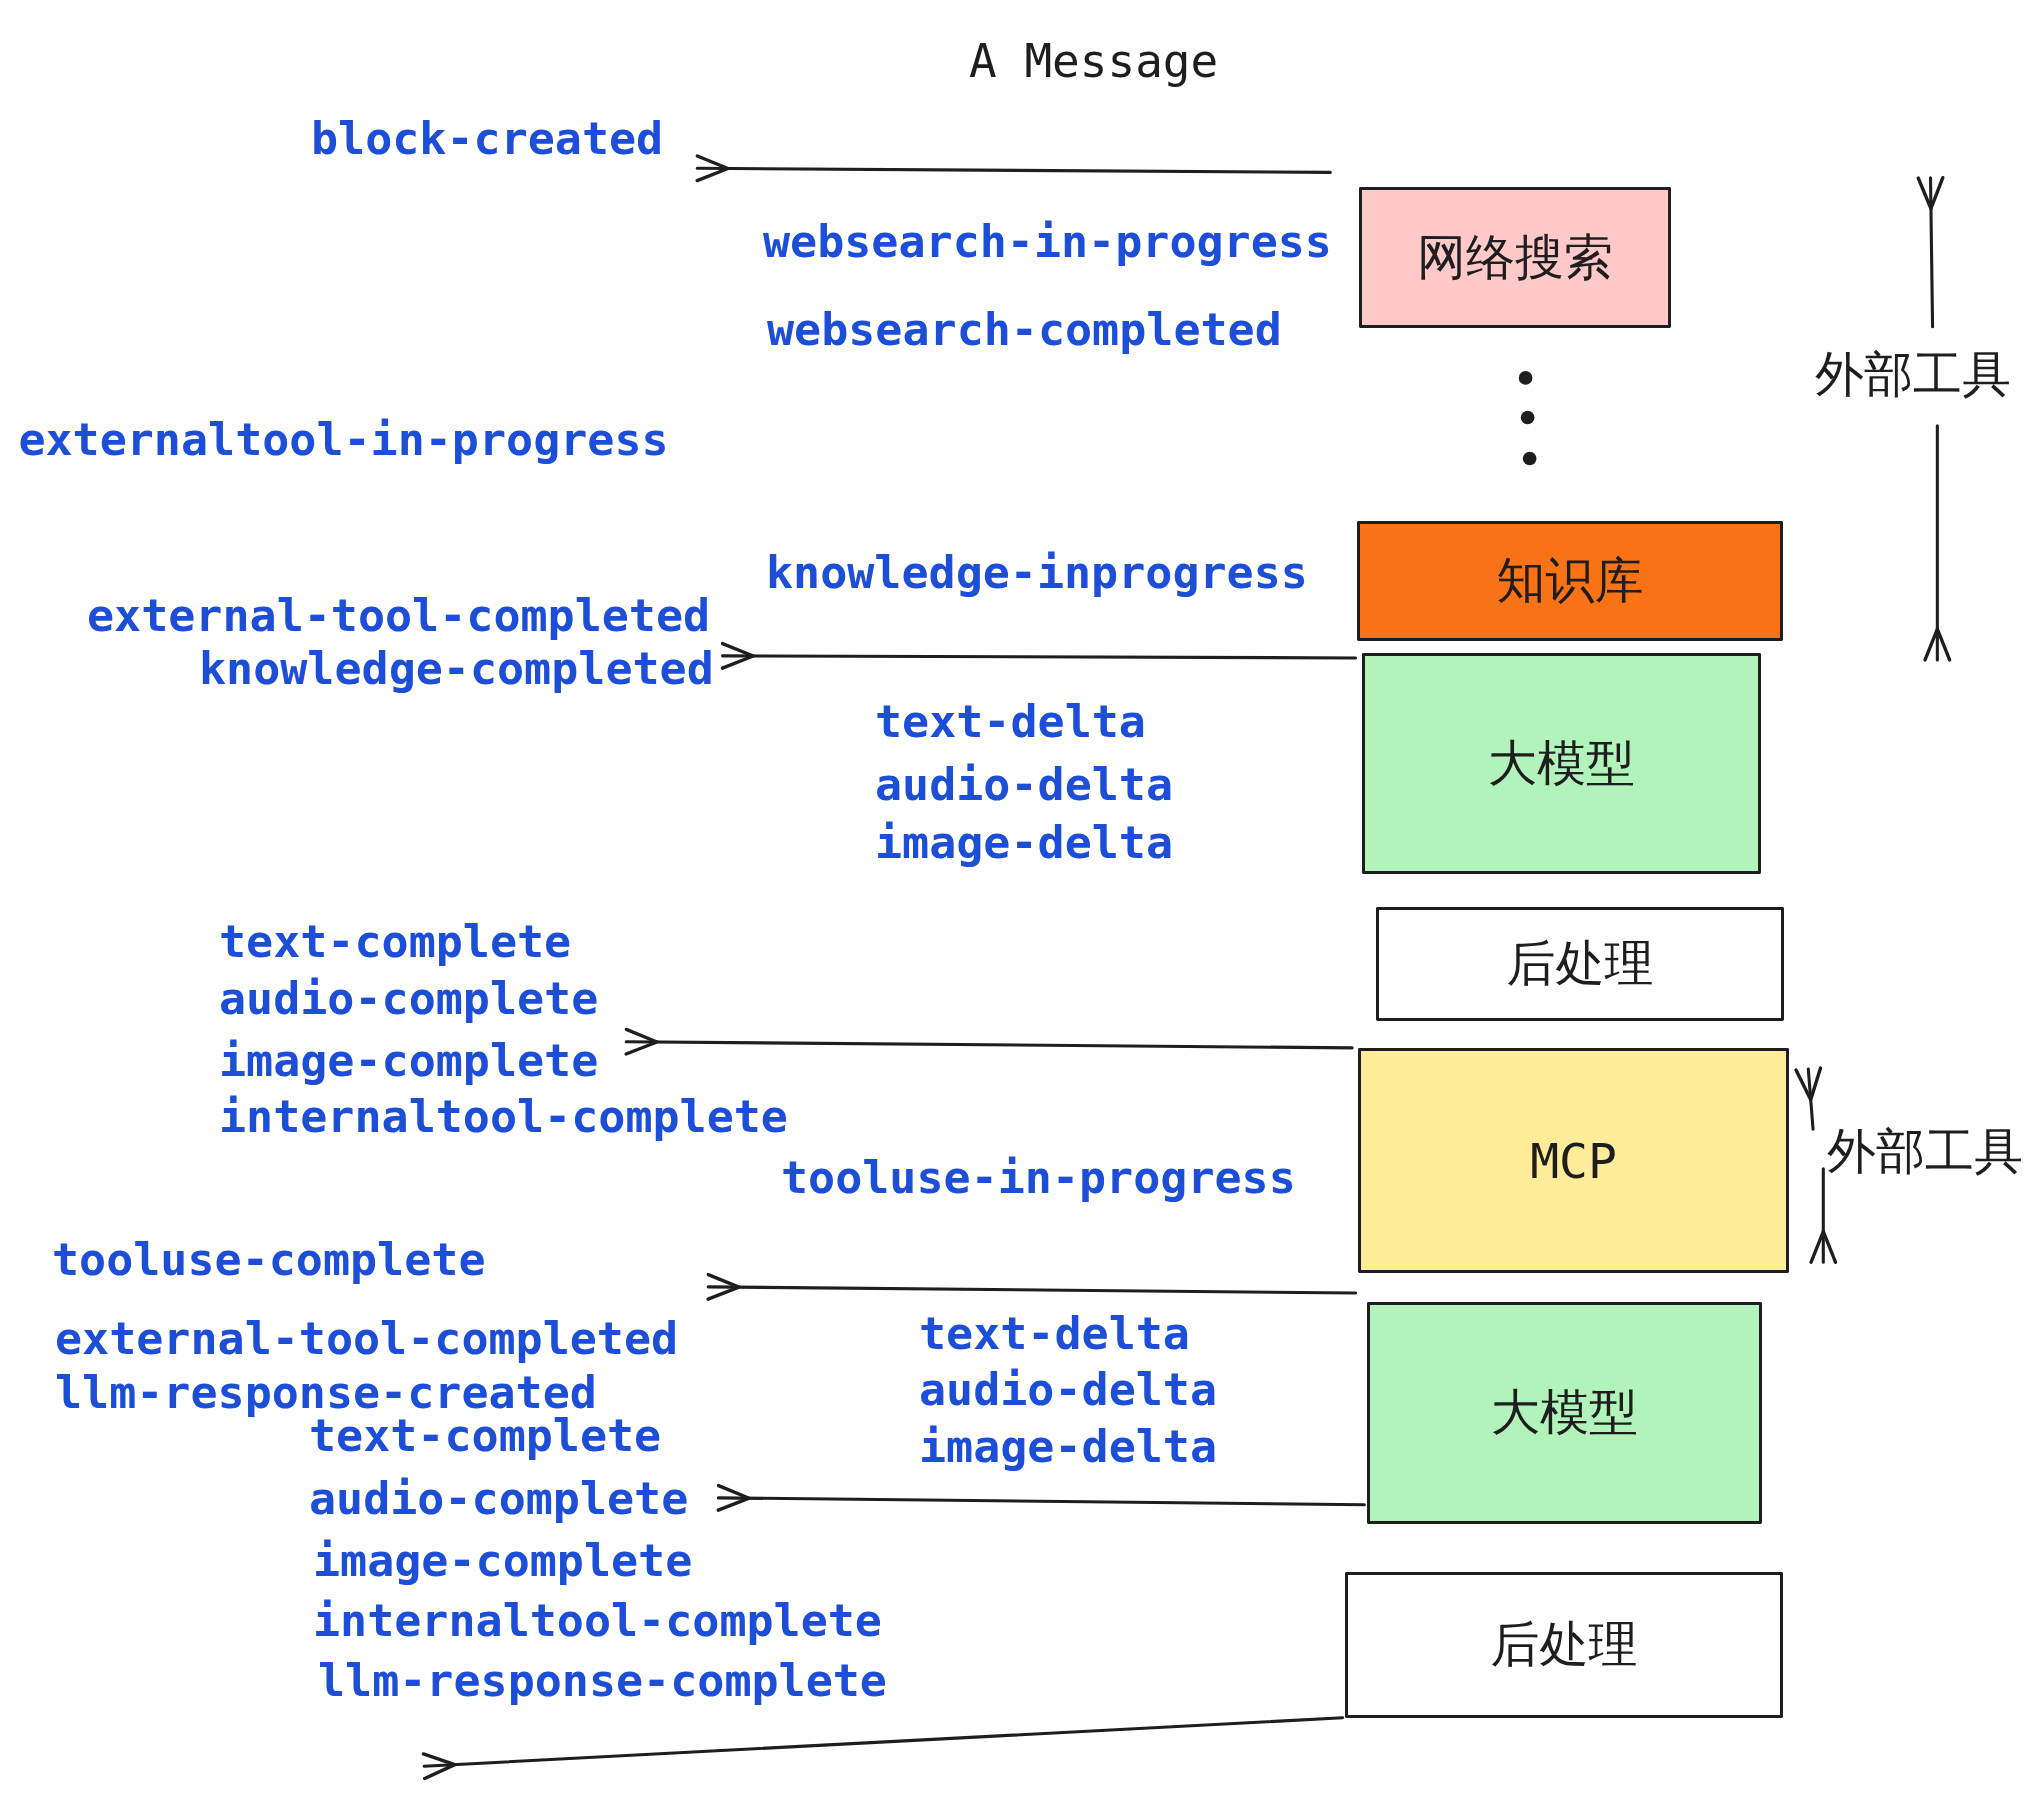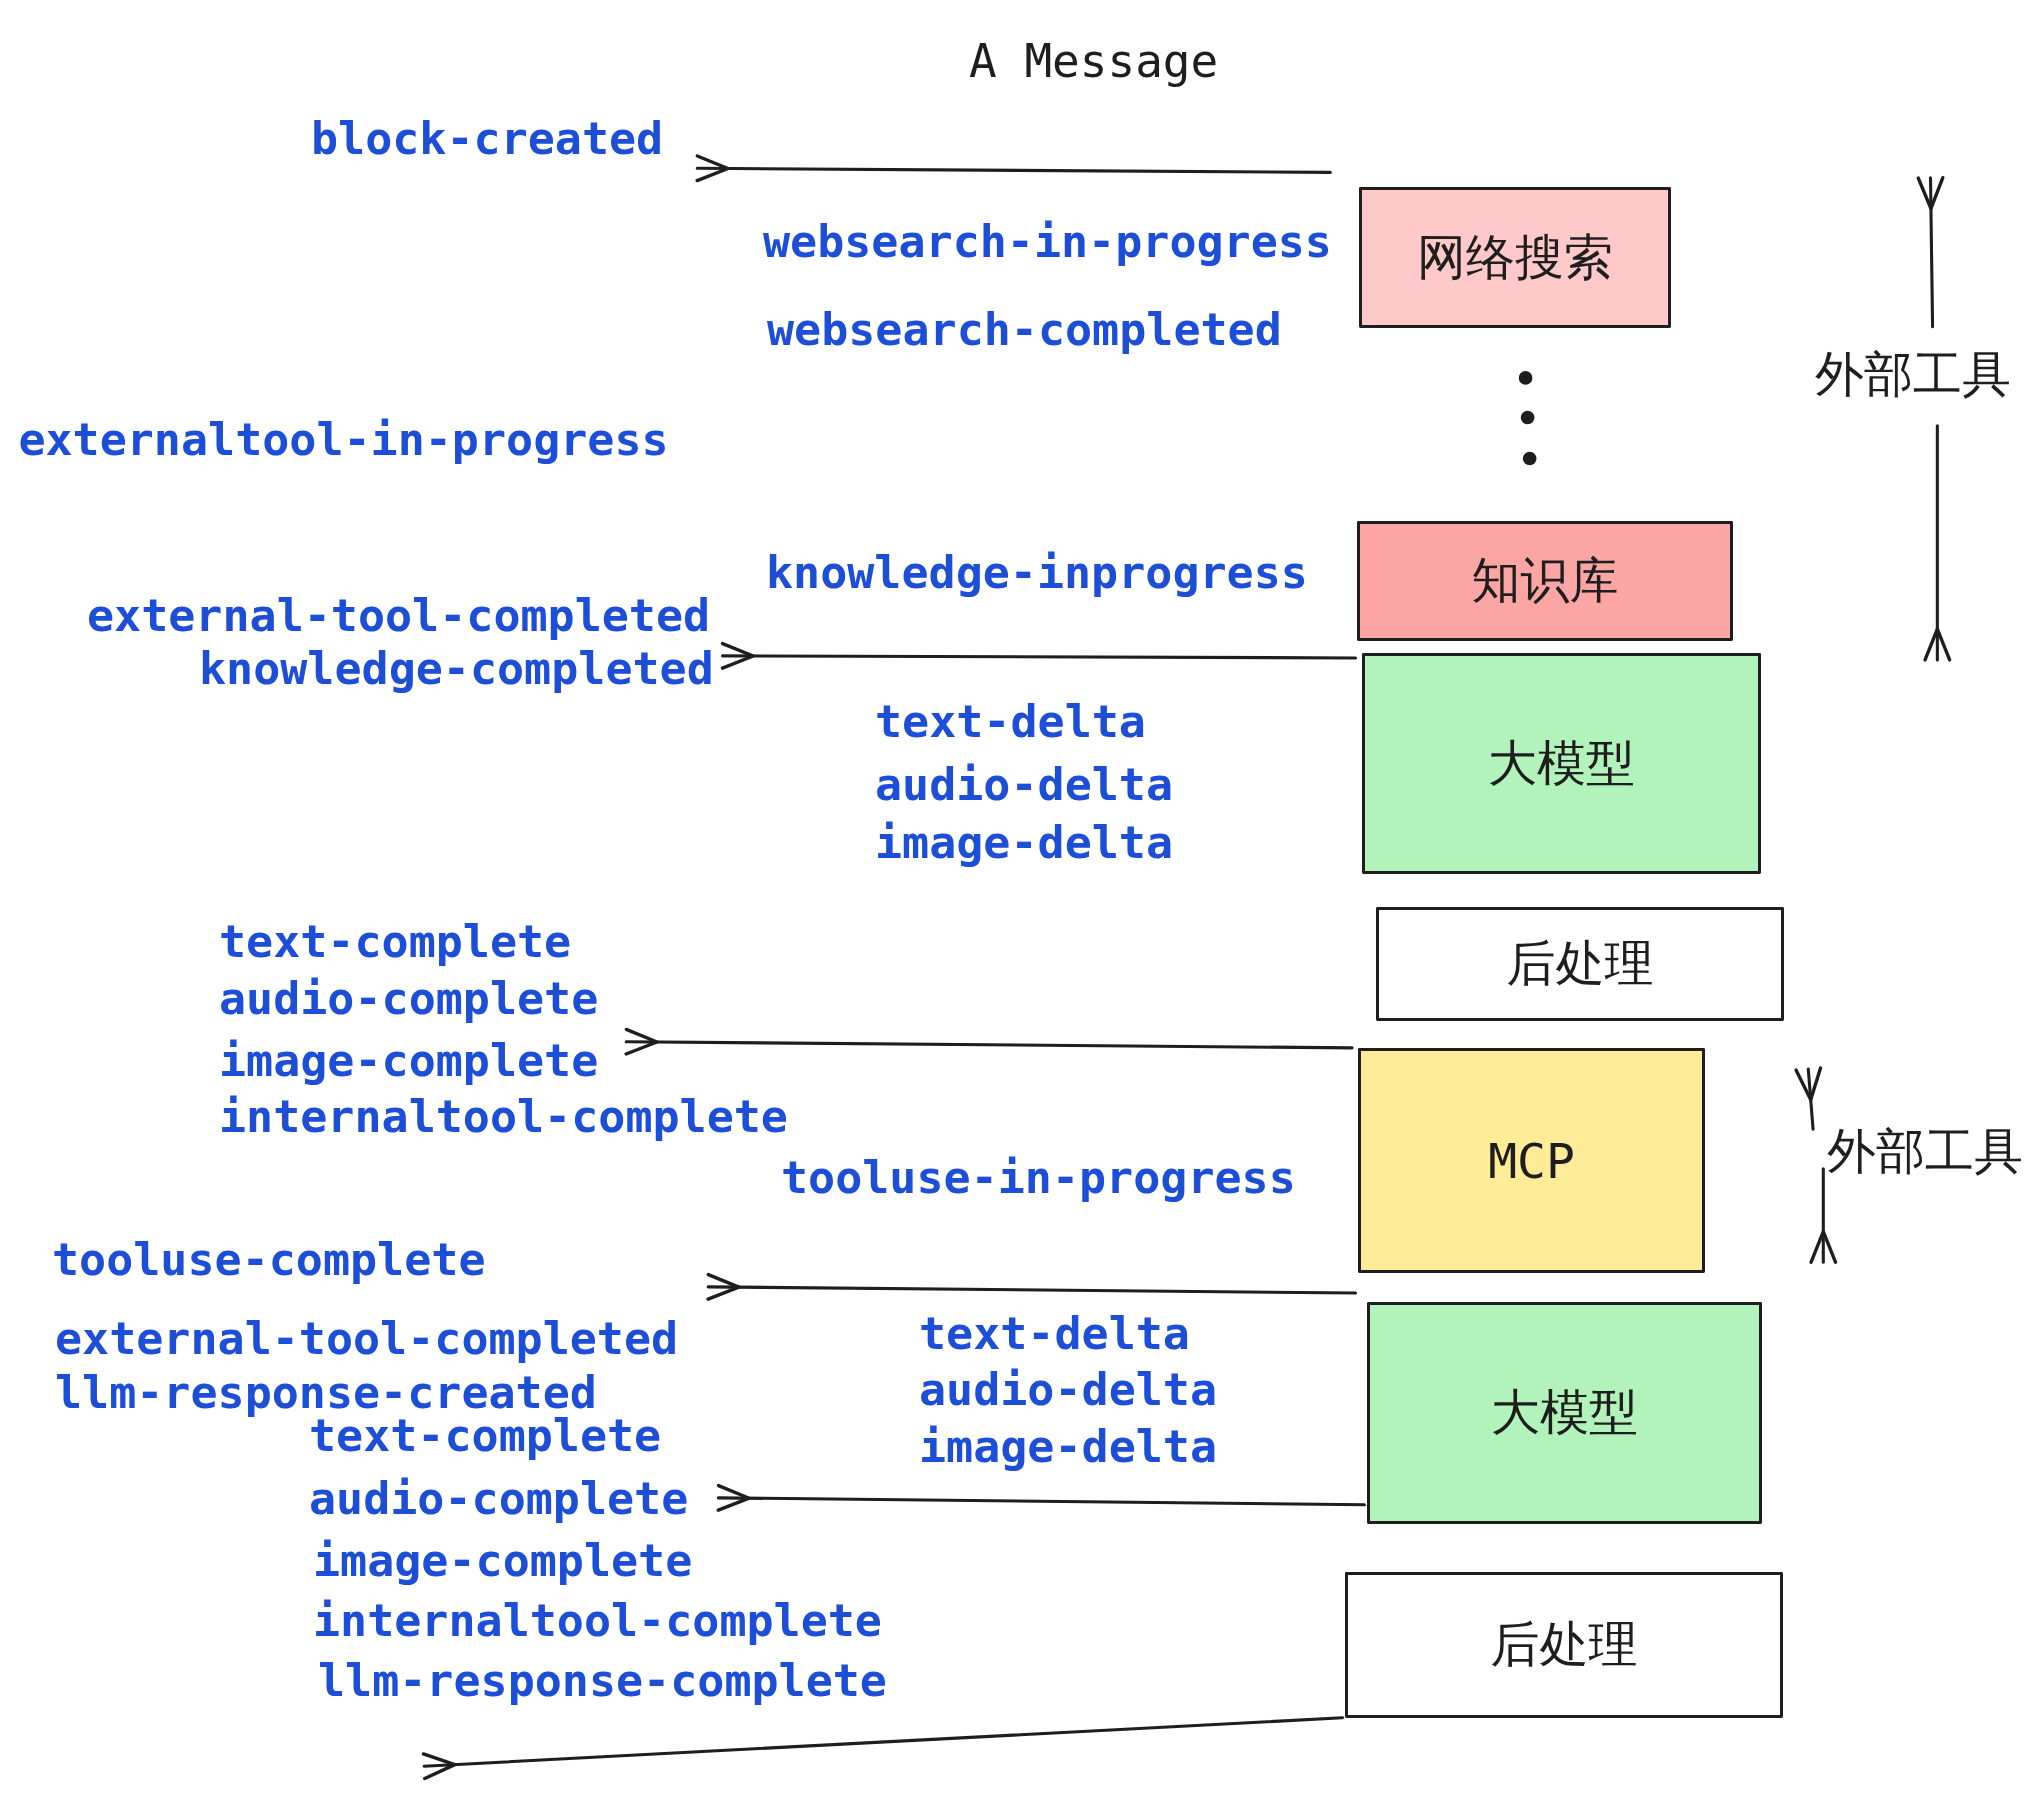--- a/index.html
+++ b/index.html
@@ -90,30 +90,30 @@
       <line x1="2655" y1="1630" x2="2648" y2="1542" stroke="#1e1e1e" stroke-width="4.5" stroke-linecap="round" marker-end="url(#arrowhead)"></line>
       <line x1="2670" y1="1688" x2="2670" y2="1825" stroke="#1e1e1e" stroke-width="4.5" stroke-linecap="round" marker-end="url(#arrowhead)"></line>
       <circle cx="2234" cy="530" r="10" fill="#1e1e1e"></circle>
       <circle cx="2237" cy="588" r="10" fill="#1e1e1e"></circle>
       <circle cx="2240" cy="648" r="10" fill="#1e1e1e"></circle>
     </svg>
   <div class="diagram-title" style="left:969px; top:45px;">A Message</div>
 <div class="node-box" style="left: 1359px; top: 171px; width: 312px; height: 141px; background: rgb(255, 201, 201);">
       <span class="box-label">网络搜索</span>
     </div>
-    <div class="node-box" style="left: 1357px; top: 505px; width: 376px; height: 120px; background: #fca5a5; text-align: center;">
+    <div class="node-box" style="left: 1357px; top: 505px; width: 426px; height: 120px; background: #f97316; text-align: center;">
       <span class="box-label">知识库</span>
     </div>
     <div class="node-box" style="left: 1362px; top: 637px; width: 399px; height: 221px; background: rgb(178, 242, 187);">
       <span class="box-label">大模型</span>
     </div>
     <div class="node-box" style="left: 1376px; top: 891px; width: 408px; height: 114px; background: rgb(255, 255, 255);">
       <span class="box-label">后处理</span>
     </div>
-    <div class="node-box" style="left: 1358px; top: 1032px; width: 347px; height: 225px; background: rgb(255, 236, 153);">
+    <div class="node-box" style="left: 1358px; top: 1032px; width: 431px; height: 225px; background: rgb(255, 236, 153);">
       <span class="box-label mono">MCP</span>
     </div>
     <div class="node-box" style="left: 1367px; top: 1286px; width: 395px; height: 222px; background: rgb(178, 242, 187);">
       <span class="box-label">大模型</span>
     </div>
     <div class="node-box" style="left: 1345px; top: 1556px; width: 438px; height: 146px; background: rgb(255, 255, 255);">
       <span class="box-label">后处理</span>
     </div>
     <div class="event-label" style="left: 311px; top: 122px;">block-created</div>
     <div class="event-label" style="left: 763px; top: 225px;">websearch-in-progress</div>

